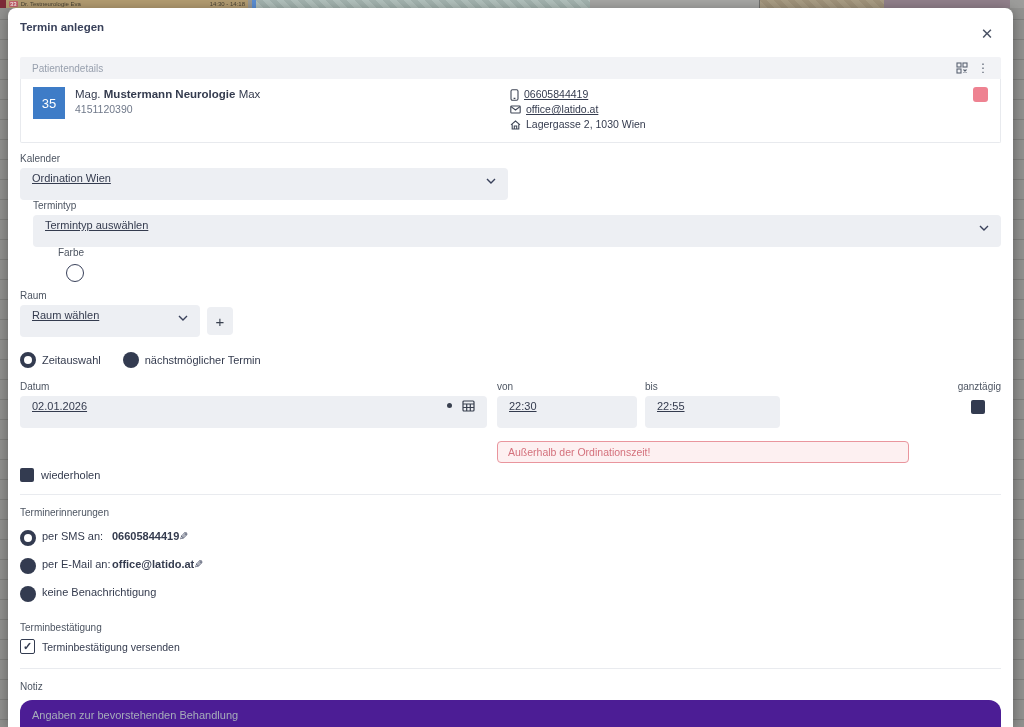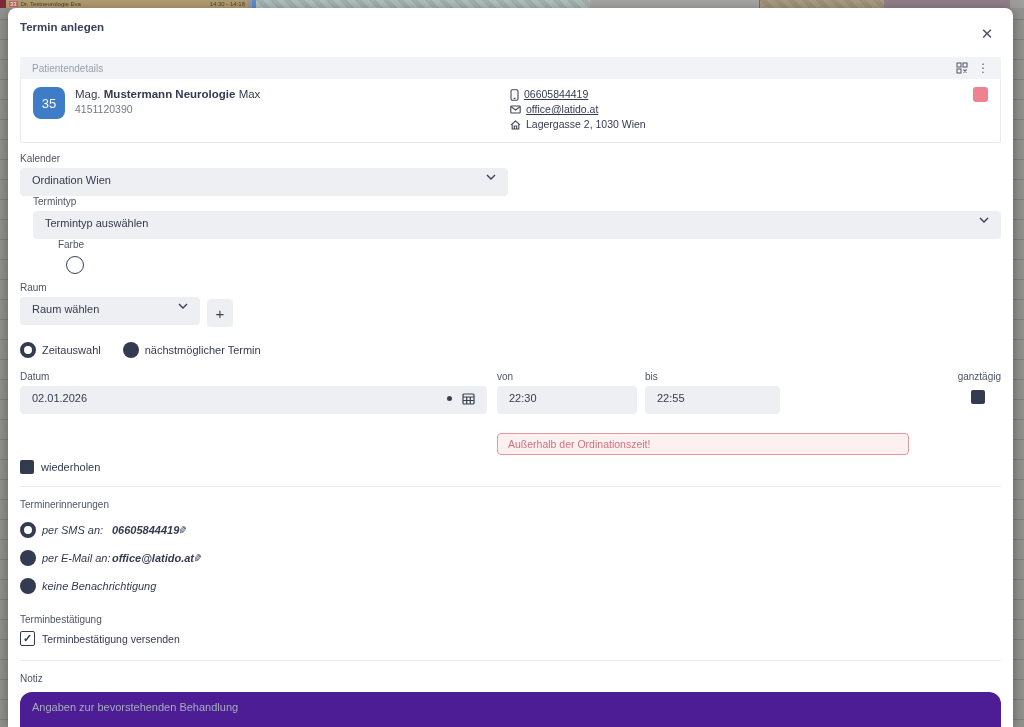--- a/index.html
+++ b/index.html
@@ -35,35 +35,35 @@
   .close-btn { position:absolute; top:18px; right:18px; width:16px; height:16px; font-size:15px; line-height:16px; text-align:center; color:#4a5264; cursor:pointer; }
 
   
   .pd-section { margin-top:24px; }
   .pd-bar { height:22px; background:#f2f3f6; border-radius:2px 2px 0 0; display:flex; align-items:center; padding:0 12px; }
   .pd-bar-label { font-size:10px; color:#98a0ae; }
   .pd-bar-icons { margin-left:auto; display:flex; align-items:center; gap:9px; }
   .grid-icon svg { display:block; }
   .kebab-icon { font-size:12px; color:#5a6272; letter-spacing:0; line-height:10px; }
   .pd-card { border:1px solid #e8eaee; border-top:none; border-radius:0 0 2px 2px; min-height:58px; display:flex; padding:8px 12px 10px; }
-  .avatar { width:32px; height:32px; border-radius:8px; background:var(--color-avatar_blue,#3e7cc7); color:#fff; font-size:13px; display:flex; align-items:center; justify-content:center; flex:0 0 auto; }
+  .avatar { width:32px; height:32px; border-radius:0; background:var(--color-avatar_blue,#3e7cc7); color:#fff; font-size:13px; display:flex; align-items:center; justify-content:center; flex:0 0 auto; }
   .pd-namecol { margin-left:10px; }
   .pd-name { font-size:11.5px; color:#343b4e; margin-top:1px; }
   .pd-name b { font-weight:bold; }
   .pd-id { font-size:10.5px; color:#70798a; margin-top:3px; }
   .pd-contact { margin-left:auto; width:478px; display:flex; }
   .contact-rows { font-size:10.5px; color:#343b4e; line-height:15px; }
   .contact-row { display:flex; align-items:center; gap:5px; }
   .contact-row svg { flex:0 0 auto; }
   .contact-link { text-decoration:underline; color:#343b4e; }
   .pd-color { margin-left:auto; width:15px; height:15px; border-radius:3px; background:var(--color-patient_marker,#ee8291); }
 
   
   .flabel { font-size:10px; color:#4d5562; }
-  .field { margin-top:4px; height:28px; background:#edeff3; border-radius:4px; display:flex; align-items:flex-start; padding:6px 12px; font-size:11px; color:#343b4e; }
+  .field { margin-top:4px; height:28px; background:#edeff3; border-radius:4px; display:flex; align-items:flex-end; padding:16px 12px; font-size:11px; color:#343b4e;text-decoration:underline; }
   .field .chev { margin-left:auto; }
   .chev svg { display:block; }
   .placeholder-text { color:#343b4e; }
 
   .row-fields1 { margin-top:10px; display:flex;flex-direction:column; }
   .col-kalender { width:488px; }
   .col-termintyp { flex:1; margin-left:13px; }
   .col-farbe { width:52px; margin-left:12px; text-align:right; }
   .farbe-circle { margin-top:6px; margin-left:auto; width:18px; height:18px; border:1.5px solid #39415a; border-radius:50%; background:#fff; }
 
@@ -80,29 +80,29 @@
   .row-datum { margin-top:13px; display:flex; }
   .col-datum { width:467px; }
   .col-von { width:140px; margin-left:10px; }
   .col-bis { width:135px; margin-left:8px; }
   .col-ganz { flex:1; text-align:right; }
   .date-extras { margin-left:auto; display:flex; align-items:center; gap:10px; }
   .dot { width:5px; height:5px; border-radius:50%; background:#39404f; }
   .checkbox-solid { width:14px; height:14px; background:var(--color-accent,#333b50); border-radius:2px; display:inline-block; }
   .ganz-box { margin-top:8px; margin-left:auto; margin-right:16px; display:block; }
 
-  .error-row { margin-top:19px; display:flex; }
+  .error-row { margin-top:13px; display:flex; }
   .error-box { margin-left:477px; width:412px; height:22px; background:var(--color-error_bg,#fdf0f1); border:1px solid var(--color-error_border,#e9959d); border-radius:4px; display:flex; align-items:center; padding:0 10px; font-size:10.5px; color:var(--color-error_text,#d4717c); }
 
   .row-wieder { margin-top:5px; display:flex; align-items:center; gap:7px; font-size:11px; color:#343b4e; }
 
   .divider { margin-top:12px; border-top:1px solid #e9ebef; }
   .sec-label { margin-top:12px; font-size:10px; color:#4d5562; }
 
-  .rem-row { margin-top:12px; display:flex; align-items:center; font-size:11px; color:#343b4e;font-style:italic; }
+  .rem-row { margin-top:12px; display:flex; align-items:flex-start; font-size:11px; color:#343b4e; }
   .rem-row .radio-on, .rem-row .radio-off { margin-right:6px; }
   .rem-label { width:70px; }
   .rem-value { font-weight:bold; }
   .pencil { display:inline-block; transform:scaleX(-1); font-size:11px; color:#39415a; cursor:pointer; }
 
   .check-row { margin-top:6px; display:flex; align-items:center; gap:7px; font-size:10.5px; color:#343b4e; }
   .checkbox-checked { width:15px; height:15px; border:1.5px solid var(--color-accent,#333b50); border-radius:2px; background:#fff; color:var(--color-accent,#333b50); font-size:11px; font-weight:bold; line-height:12px; text-align:center; }
 
   .notiz-area { margin-top:8px; height:73px; background:#4c1d95; border-radius:12px; padding:9px 12px; font-size:11px; color:#a6adba; position:relative; }
   .resize-handle { position:absolute; right:4px; bottom:4px; }

